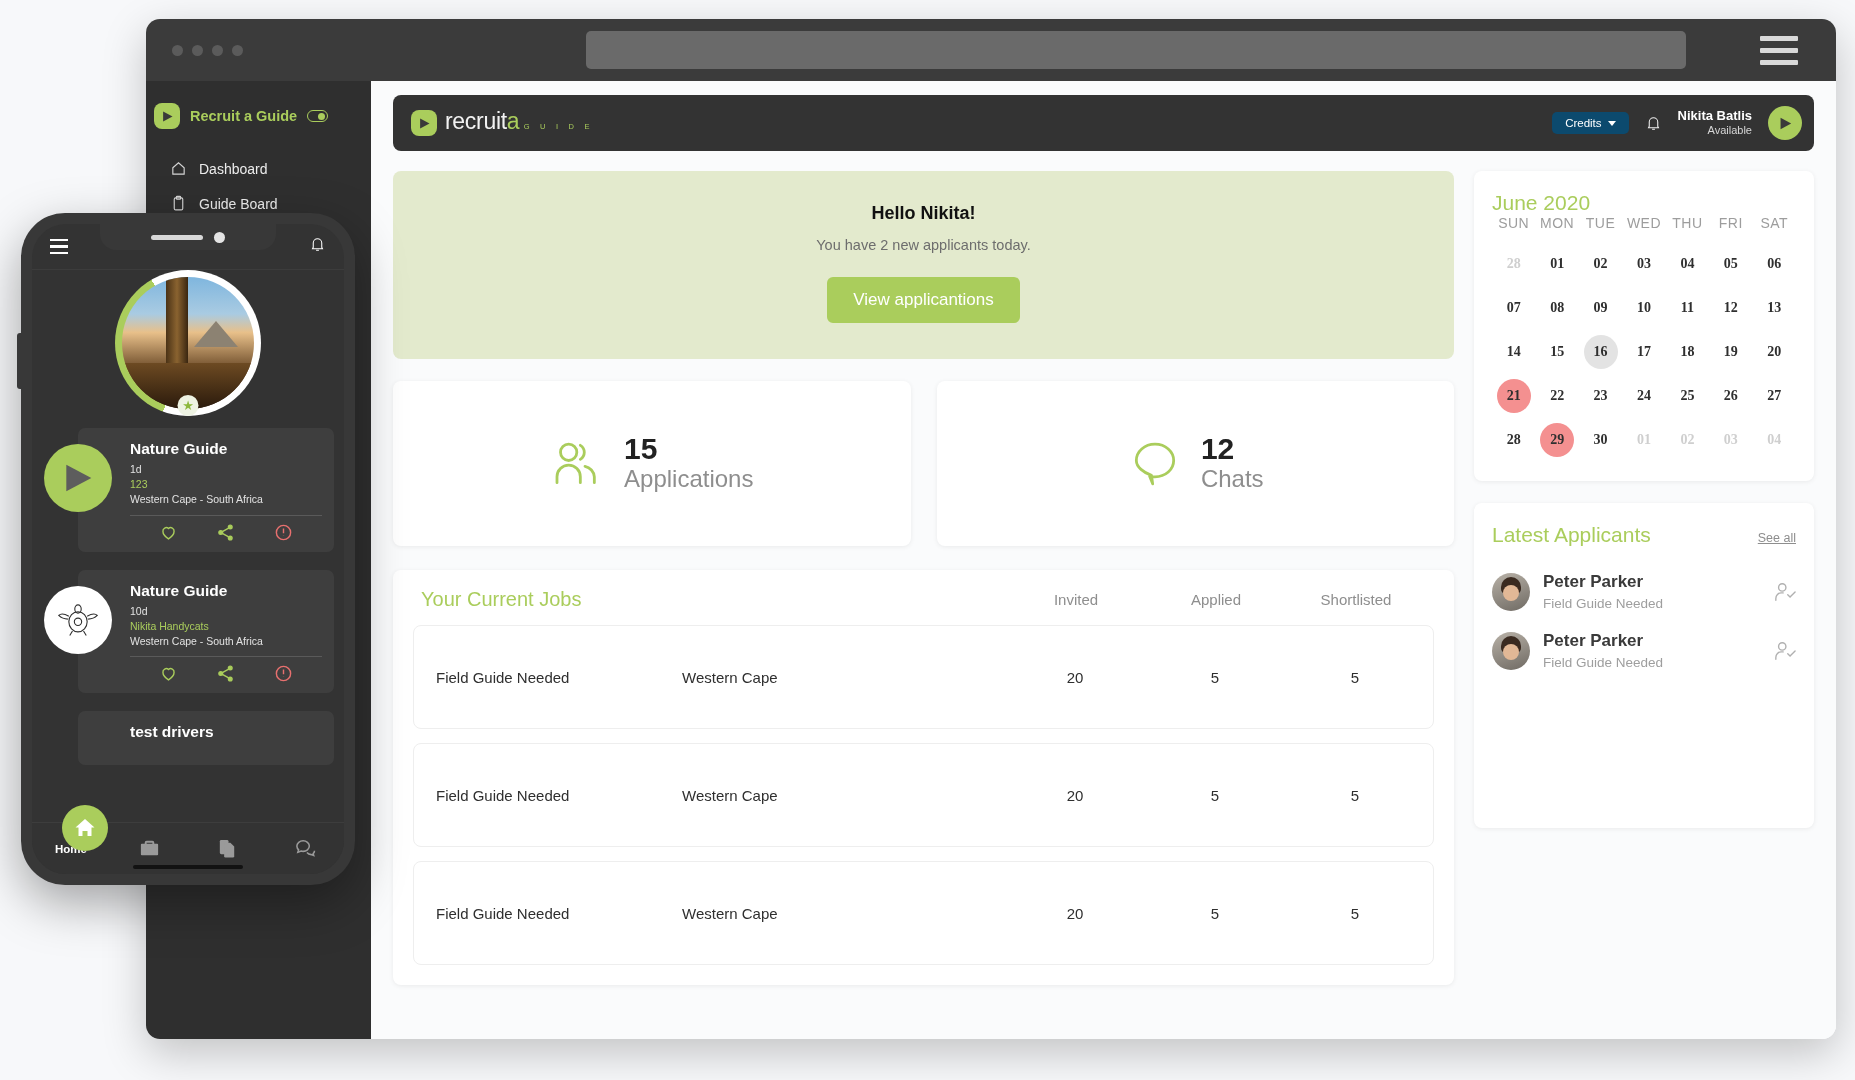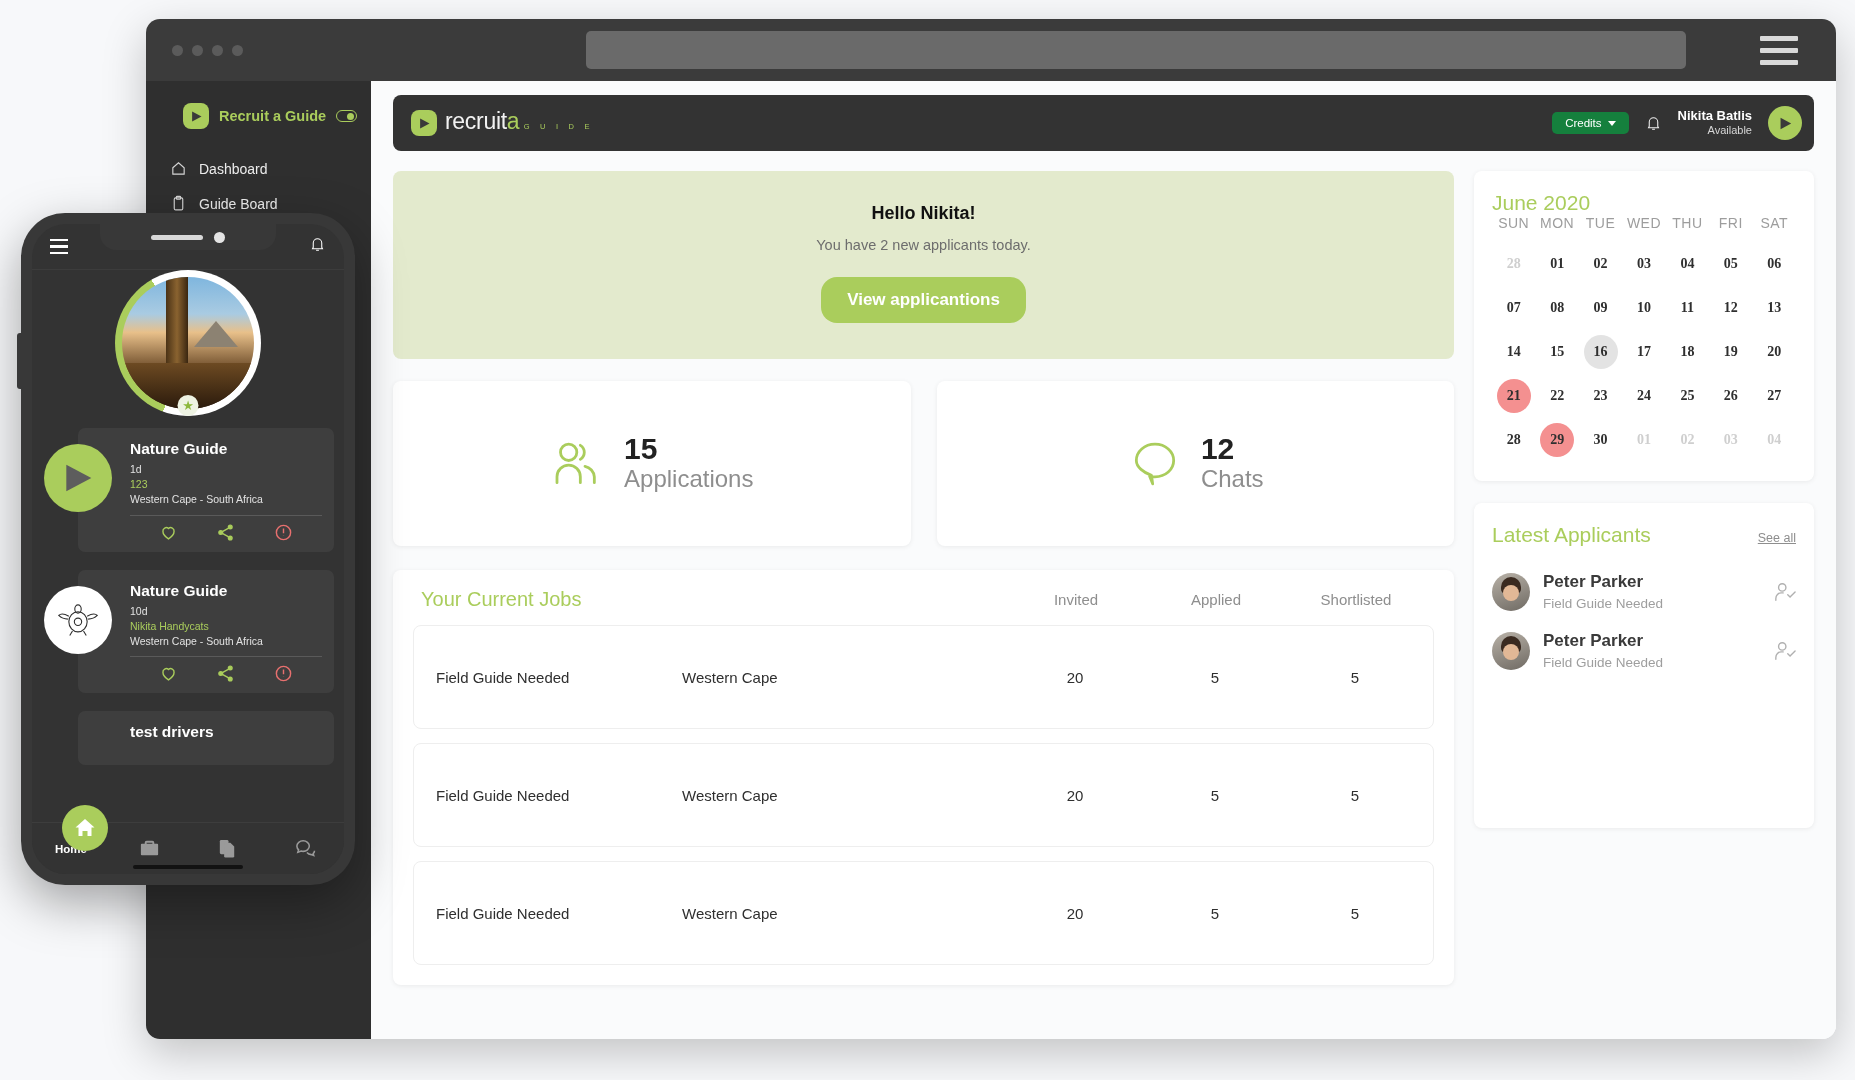--- a/index.html
+++ b/index.html
@@ -34,21 +34,21 @@
   .burger { position: absolute; right: 38px; display: flex; flex-direction: column; gap: 7px; cursor: pointer; }
   .burger span { display: block; width: 38px; height: 5px; background: #d9d9d9; border-radius: 1px; }
 
   .browser-body { display: flex; height: 958px; background: #fafbfc; }
 
   
   .sidebar {
     width: 225px; background: #2f2f2f; color: #fff;
     padding: 22px 0 0 0; flex-shrink: 0;
   }
-  .sb-brand { display: flex; align-items: center; gap: 10px; padding: 0 20px 0 37px; }
+  .sb-brand { display: flex; align-items: center; gap: 10px; padding: 0 20px 0 8px; }
   .sb-logo {
     width: 26px; height: 26px; border-radius: 8px; background: #aacd5c;
     display: flex; align-items: center; justify-content: center; flex-shrink: 0;
   }
   .sb-brand-text { color: #aacd5c; font-weight: bold; font-size: 14.5px; white-space: nowrap; }
   .sb-toggle {
     width: 21px; height: 12px; border: 1.6px solid #aacd5c; border-radius: 7px;
     display: flex; align-items: center; justify-content: flex-end; padding: 0 2px; flex-shrink: 0;
   }
   .sb-toggle i { width: 7px; height: 7px; border-radius: 50%; background: #aacd5c; display: block; }
@@ -68,21 +68,21 @@
   }
   .brand2 { display: flex; align-items: flex-start; gap: 8px; }
   .brand2-mark { width: 26px; height: 26px; border-radius: 8px; background: #aacd5c;
      display:flex;align-items:center;justify-content:center; }
   .brand2-txt { line-height: 1; }
   .brand2-name { font-size: 23px; font-weight: 500; color: #f2f2f2; letter-spacing: -.3px; }
   .brand2-name b { color: #aacd5c; font-weight: 500; }
   .brand2-sub { font-size: 7.5px; color: #aacd5c; letter-spacing: 4.2px; margin-top: 1px; }
   .topbar-right { display: flex; align-items: center; gap: 16px; }
   .credits-pill {
-    background: #15803d; color: #fff; font-size: 11.5px;
+    background: #0c4a6e; color: #fff; font-size: 11.5px;
     padding: 5px 13px; border-radius: 5px; display: flex; align-items: center; gap: 6px; cursor: pointer;
   }
   .caret { width: 0; height: 0; border-left: 4px solid transparent; border-right: 4px solid transparent; border-top: 5px solid #fff; }
   .bell-ic { width: 17px; height: 19px; cursor: pointer; }
   .user-block { text-align: right; line-height: 1.25; }
   .user-name { font-size: 13px; font-weight: bold; color: #fff; }
   .user-status { font-size: 11px; color: #d6d6d6; }
   .avatar-circ {
     width: 34px; height: 34px; border-radius: 50%; background: #aacd5c;
     display: flex; align-items: center; justify-content: center;
@@ -94,22 +94,22 @@
 
   
   .hello {
     background: #e3eacd; border-radius: 8px; padding: 32px 20px 36px;
     text-align: center; margin-bottom: 22px;
   }
   .hello h2 { font-size: 18px; color: #111; margin-bottom: 13px; }
   .hello p { font-size: 14.5px; color: #6d6d6d; margin-bottom: 24px; }
   .btn-green {
     display: inline-block; background: #aacd5c; color: #fff;
-    font-size: 17px; font-weight: bold; padding: 13px 26px; border: none;
-    border-radius: 16px; cursor: pointer; font-family: inherit;
+    font-size: 17px; font-weight: normal; padding: 13px 26px; border: none;
+    border-radius: 6px; cursor: pointer; font-family: inherit;
   }
 
   
   .stats { display: flex; gap: 26px; margin-bottom: 24px; }
   .stat {
     flex: 1; background: #fff; border-radius: 8px; height: 165px;
     box-shadow: 0 1px 5px rgba(0,0,0,.07);
     display: flex; align-items: center; justify-content: center; gap: 18px;
   }
   .stat-ic { width: 56px; height: 56px; flex-shrink: 0; }

